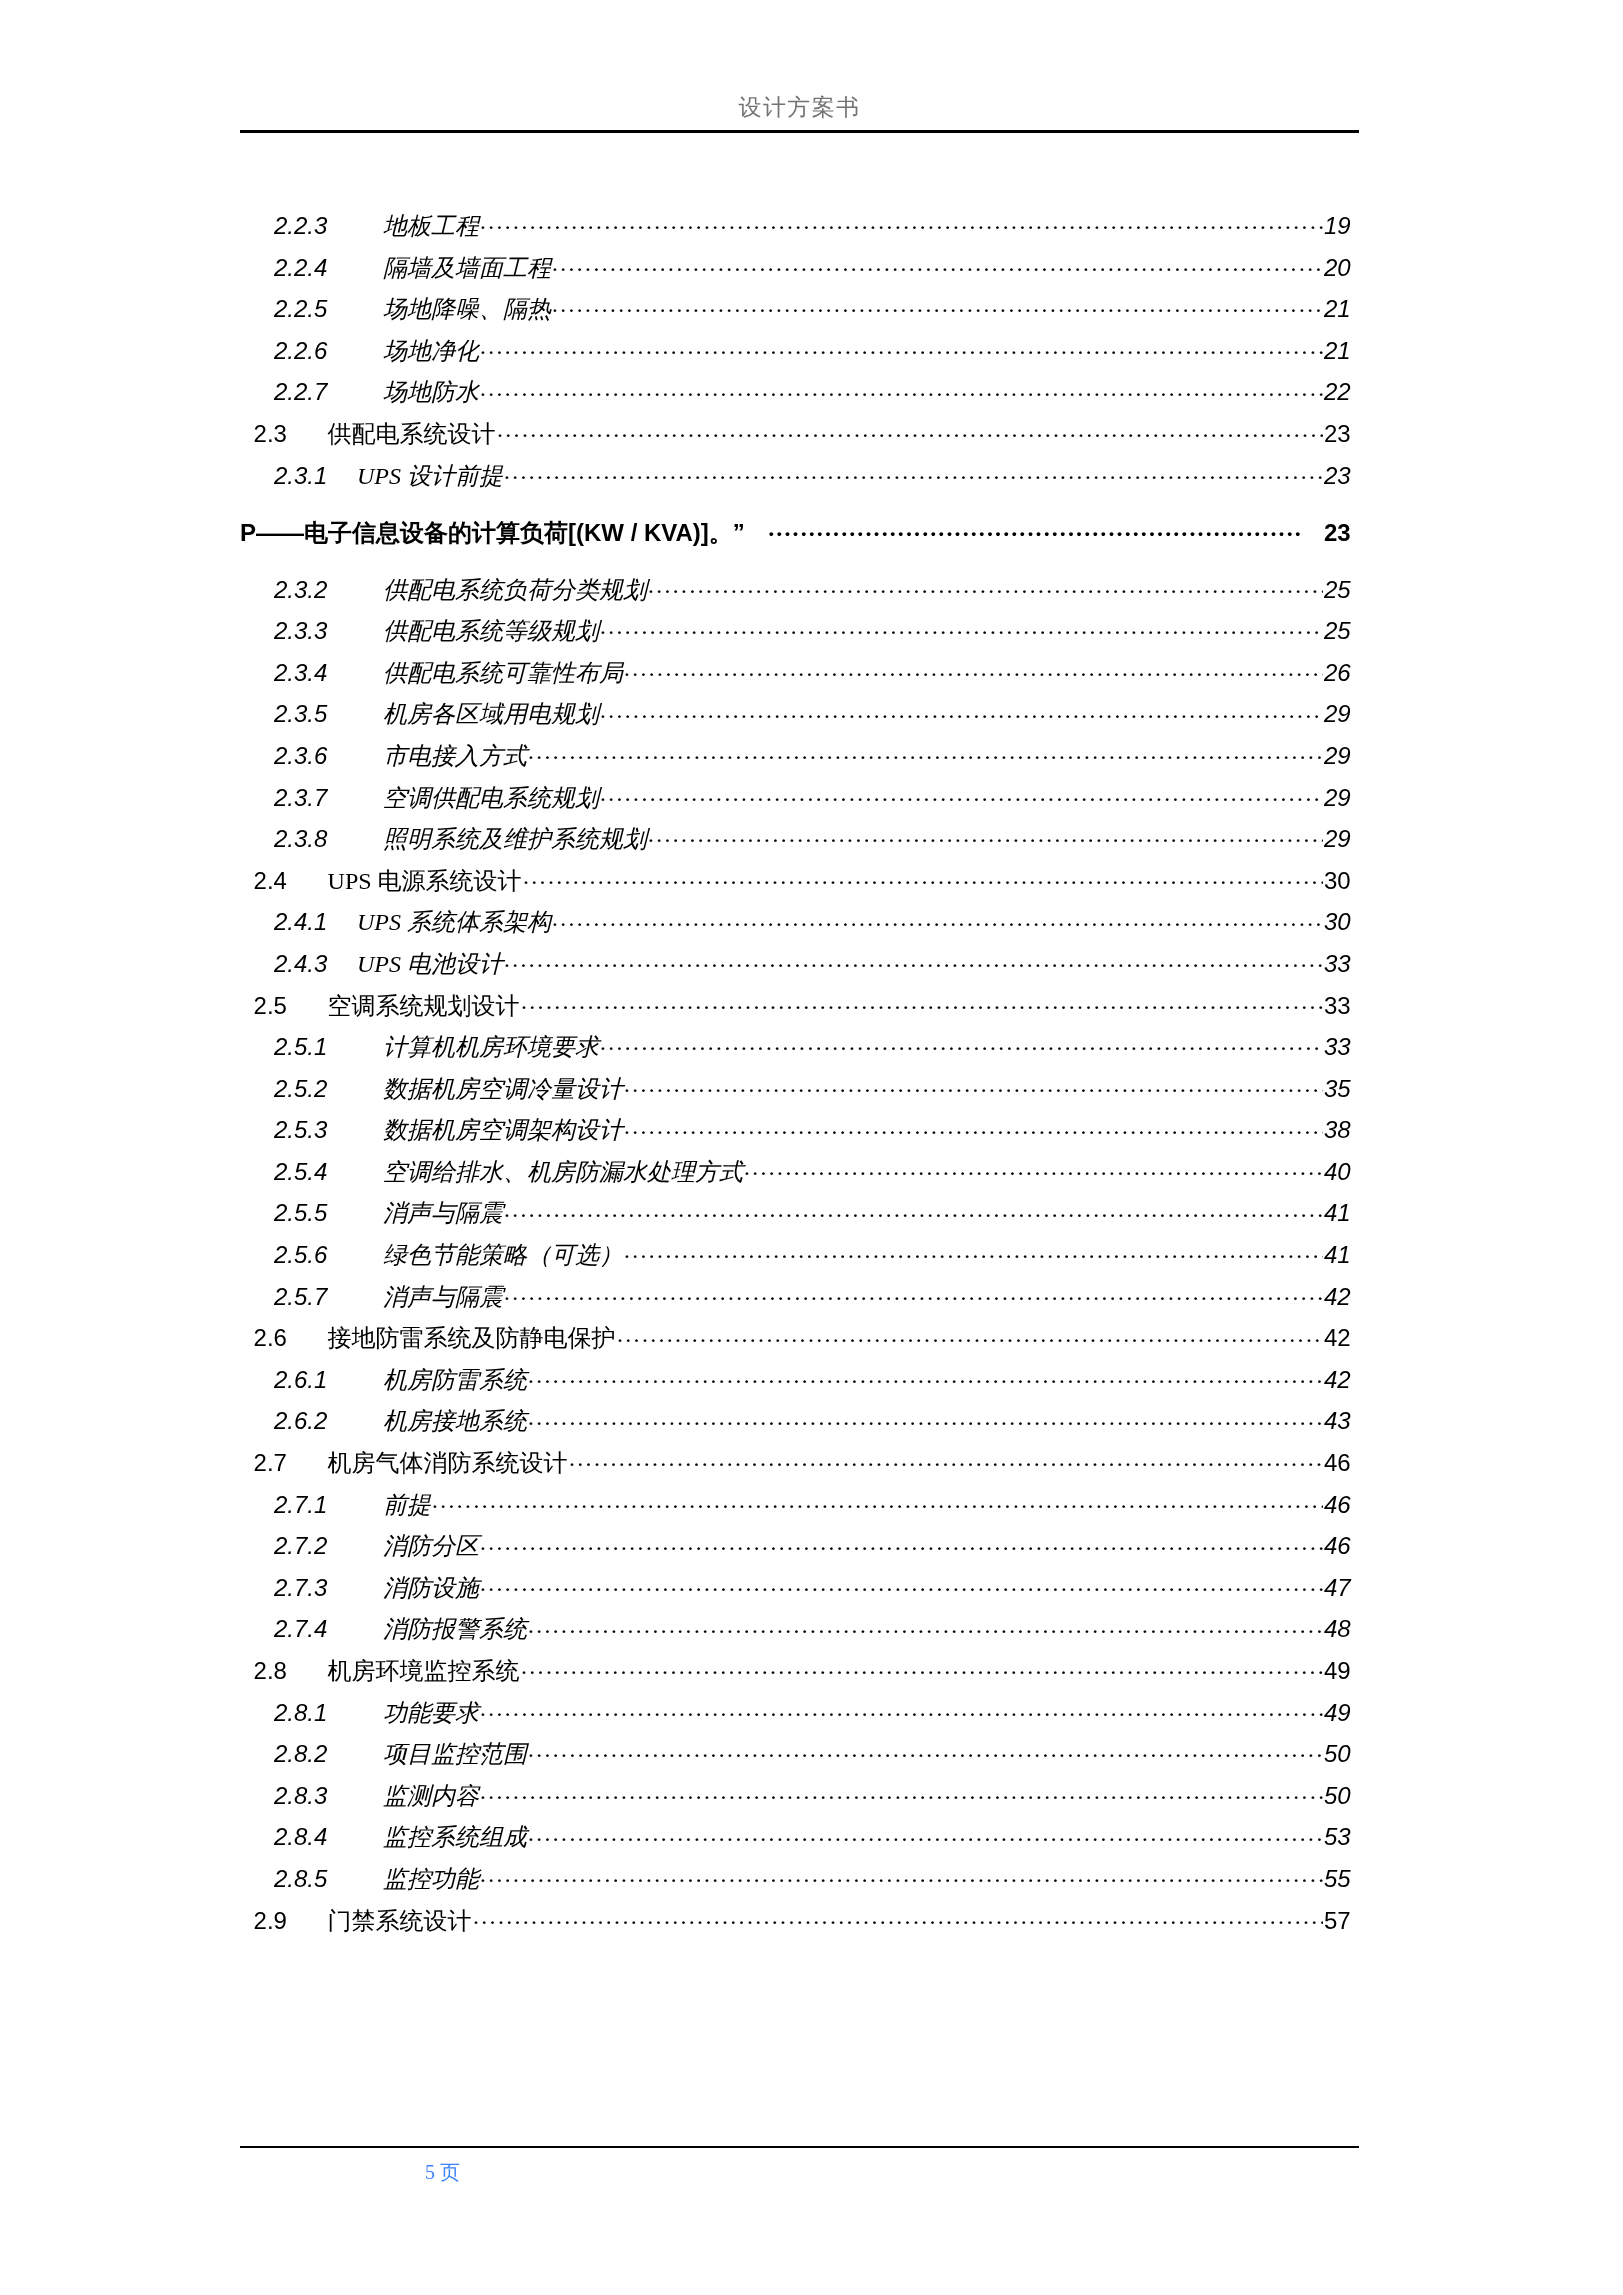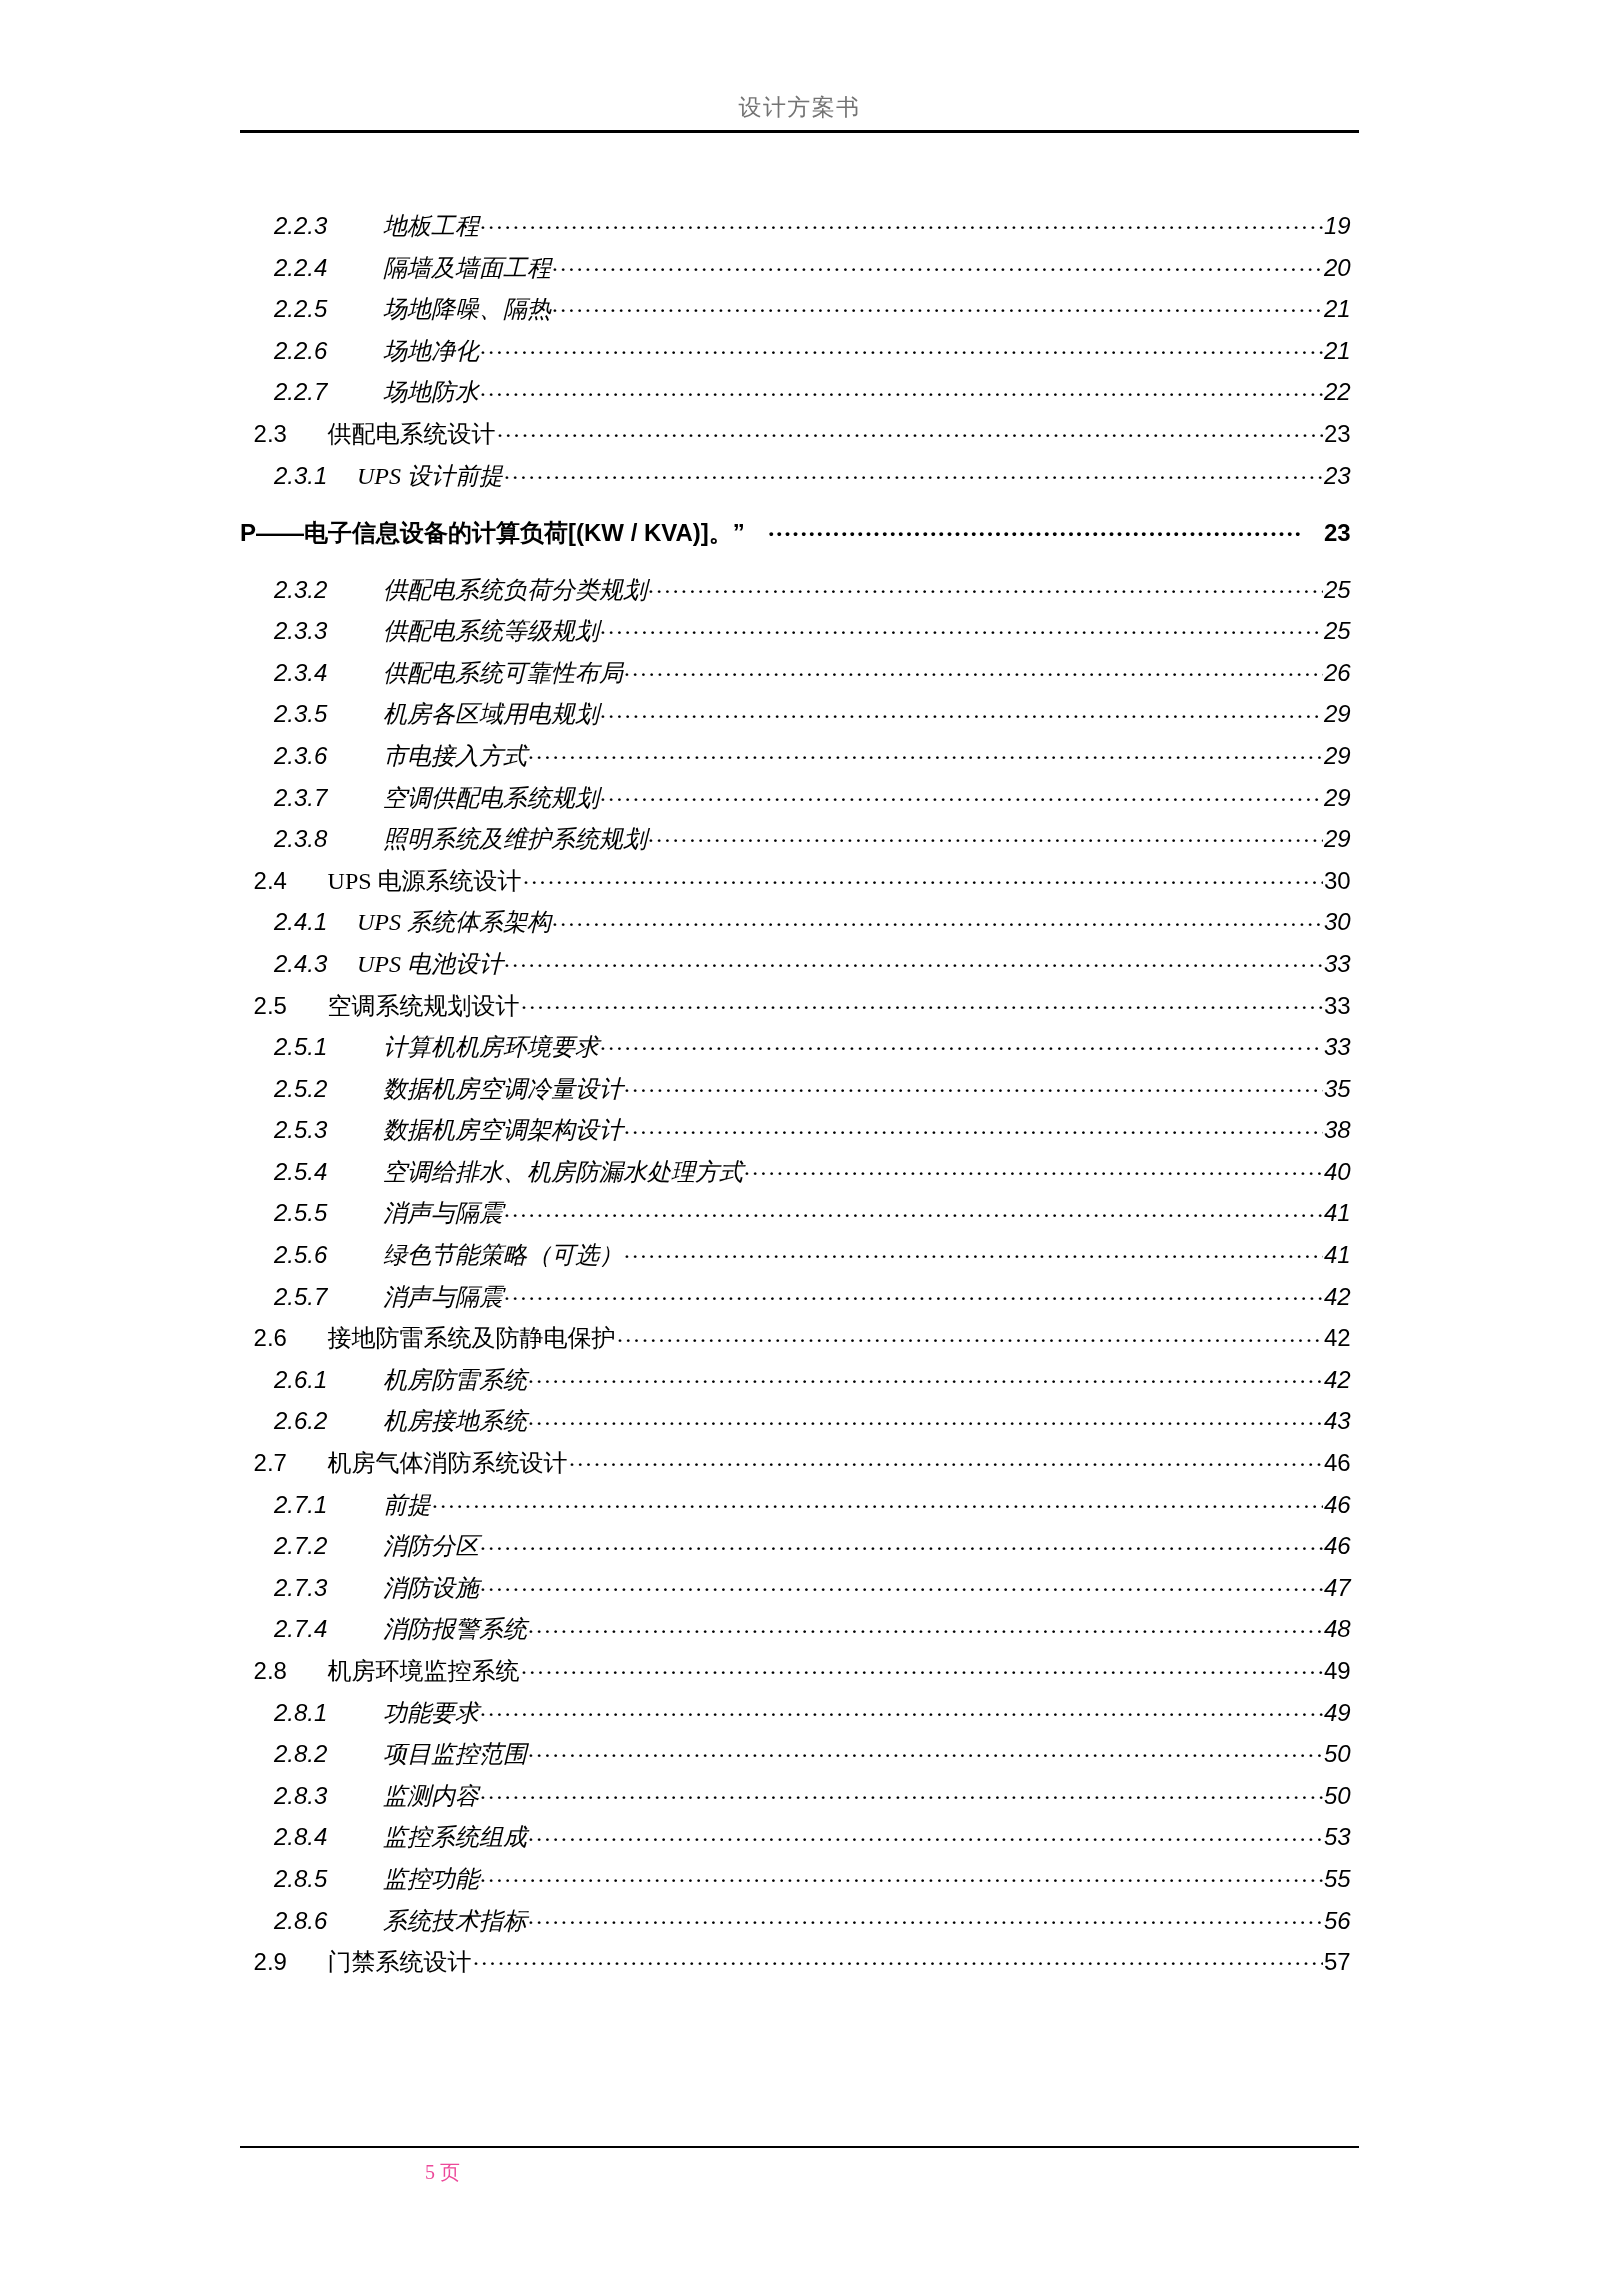--- a/index.html
+++ b/index.html
@@ -149,21 +149,21 @@
   }
   .footer-rule {
     border-bottom: 2px solid #000;
     width: 100%;
   }
   .footer-text {
     margin-top: 11px;
     padding-left: 185px;
     font-size: 20px;
     font-family: "Liberation Serif", "DejaVu Serif", serif;
-    color: #ec4899;
+    color: #3b82f6;
   }
 </style>
 </head>
 <body>
 
 <div class="page">
 
   <div class="header">
     <div class="header-title">设计方案书</div>
     <div class="header-rule"></div>
@@ -402,26 +402,20 @@
         <span class="toc-title">监控系统组成</span>
         <span class="toc-dots"></span>
         <span class="toc-page">53</span>
       </div>
       <div class="toc-entry lvl3">
         <span class="toc-num">2.8.5</span>
         <span class="toc-title">监控功能</span>
         <span class="toc-dots"></span>
         <span class="toc-page">55</span>
       </div>
-      <div class="toc-entry lvl3">
-        <span class="toc-num">2.8.6</span>
-        <span class="toc-title">系统技术指标</span>
-        <span class="toc-dots"></span>
-        <span class="toc-page">56</span>
-      </div>
       <div class="toc-entry lvl2">
         <span class="toc-num">2.9</span>
         <span class="toc-title">门禁系统设计</span>
         <span class="toc-dots"></span>
         <span class="toc-page">57</span>
       </div>
     </div>
 
   <div class="footer">
     <div class="footer-rule"></div>

